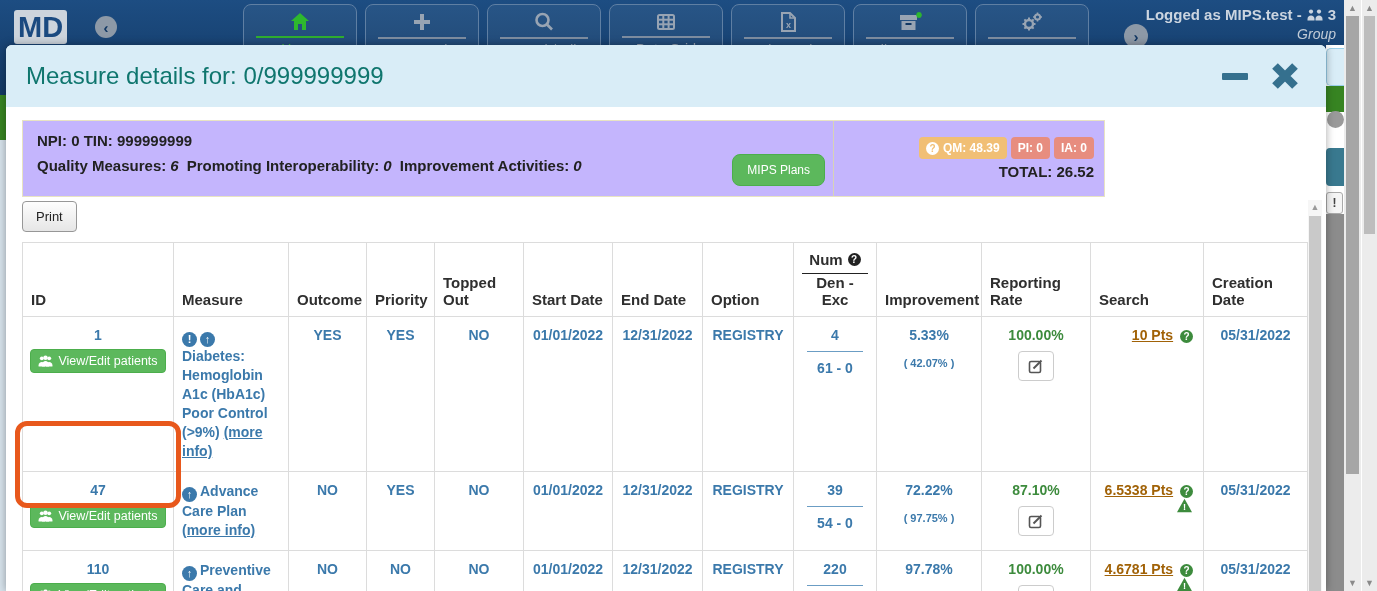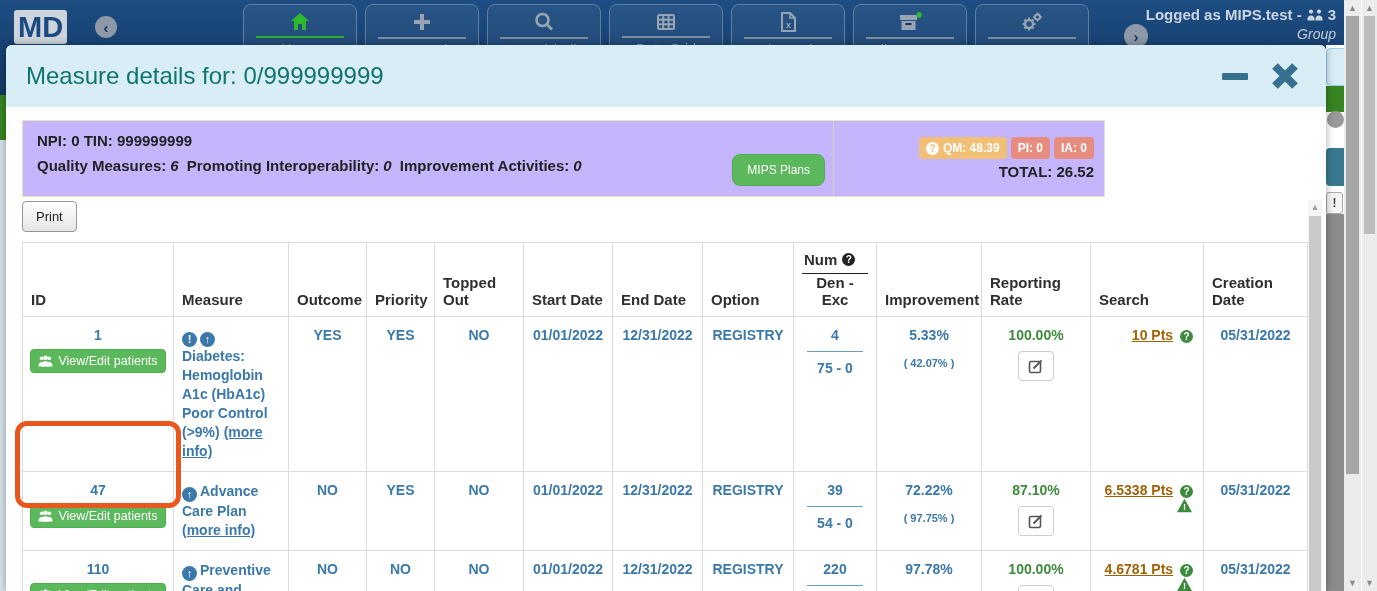--- a/index.html
+++ b/index.html
@@ -105,21 +105,21 @@
   .mtable th { vertical-align:bottom; text-align:left; padding:8px; color:#2f2f2f; font-size:15px;
                font-weight:bold; height:58px; background:#fff; }
   .mtable th.center { text-align:center; }
   .mtable td { vertical-align:top; padding:10px 5px; text-align:center; font-weight:bold;
                color:#3b79ab; background:#fff; }
   .mtable td.left { text-align:left; padding:10px 8px; line-height:19px; }
   .mtable td.right { text-align:right; padding-right:10px; }
   tr.r0 { height:132px; } tr.r1 { height:76px; } tr.r2 { height:130px; }
 
   .fr-h { display:inline-block; text-align:center; }
-  .fr-h .t { border-bottom:1px solid #222; padding:0 2px 5px; display:flex; gap:5px; align-items:center; justify-content:flex-start; }
+  .fr-h .t { border-bottom:1px solid #222; padding:0 2px 5px; display:flex; gap:5px; align-items:center; justify-content:center; }
   .fr-h .b { padding-top:5px; }
 
   .frac { display:inline-block; }
   .frac .n { display:block; padding-bottom:8px; border-bottom:1px solid #6b9dc4; min-width:56px; }
   .frac .d { display:block; padding-top:8px; }
 
   .sub { display:block; font-size:11px; margin-top:14px; font-weight:bold; }
   .green { color:#3d8b3d; }
   .id-link { color:#3b79ab; font-weight:bold; cursor:pointer; }
   .vep-btn { margin-top:6px; background:#5cb85c; border:1px solid #4cae4c; color:#fff; font-size:12.5px;
@@ -390,21 +390,21 @@
           </td>
           <td>YES</td>
           <td>YES</td>
           <td>NO</td>
           <td>01/01/2022</td>
           <td>12/31/2022</td>
           <td>REGISTRY</td>
           <td>
             <span class="frac">
               <span class="n">4</span>
-              <span class="d">75 - 0</span>
+              <span class="d">61 - 0</span>
             </span>
           </td>
           <td>
             <span>5.33%</span>
             <span class="sub">( 42.07% )</span>
           </td>
           <td>
             <span class="green">100.00%</span><br>
             <button class="edit-btn">
               <svg width="16" height="16" viewBox="0 0 16 16">

